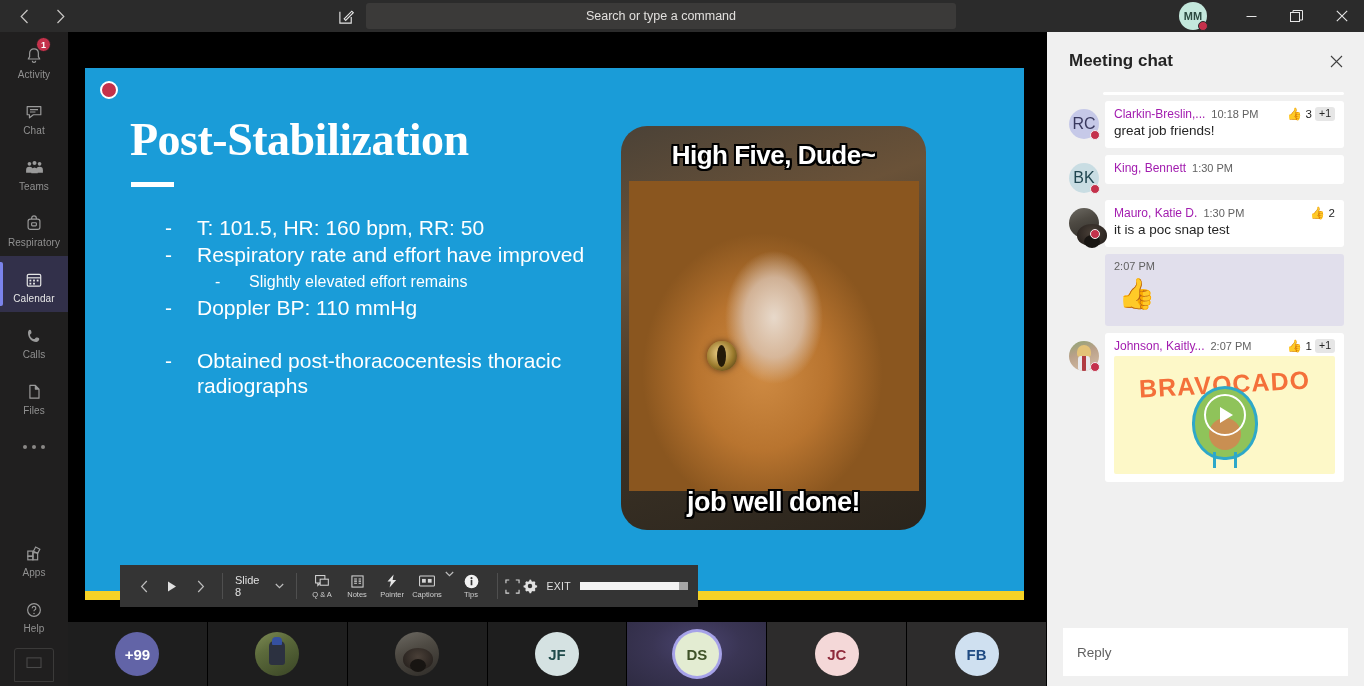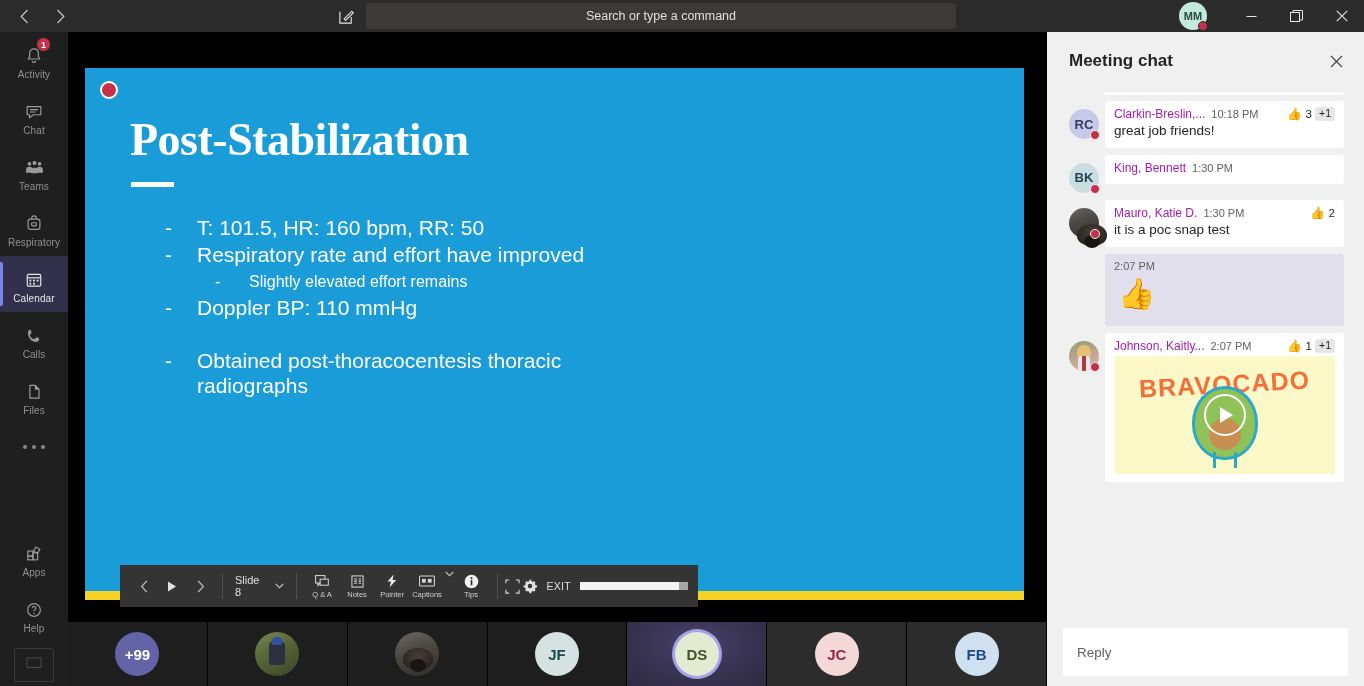--- a/index.html
+++ b/index.html
@@ -218,21 +218,21 @@
   .chat-close { margin-left: auto; color: #414141; font-size: 15px; width: 24px; height: 24px;
     display: flex; align-items: center; justify-content: center; }
   .chat-body { flex: 1 1 auto; padding: 0 20px 4px 22px; overflow: hidden; position: relative; }
   .chat-divider { height: 3px; background: #ffffff; margin: 2px 0 6px 34px; border-radius: 2px; }
 
   .msg { display: flex; margin-bottom: 7px; align-items: flex-start; }
   .msg-av {
     position: relative; width: 30px; height: 30px; border-radius: 50%; flex: 0 0 30px;
     margin-right: 6px; margin-top: 8px; overflow: visible;
     display: flex; align-items: center; justify-content: center;
-    font-size: 13px; font-weight: 700; text-align: right;
+    font-size: 16px; font-weight: 400; text-align: right;
   }
   .msg-av .inner { width: 30px; height: 30px; border-radius: 50%; overflow: hidden;
     display: flex; align-items: center; justify-content: center; }
   .msg-av .pres {
     position: absolute; right: -1px; bottom: -1px; width: 10px; height: 10px; border-radius: 50%;
     background: #c4314b; border: 1.5px solid #f0f0f0; z-index: 3;
   }
   .bubble {
     flex: 1 1 auto; background: #ffffff; border-radius: 3px; padding: 6px 9px 8px 9px;
   }
@@ -485,20 +485,29 @@
           <span class="dash">-</span>
           <span>Doppler BP: 110 mmHg</span>
         </div>
         <div class="b-gap"></div>
         <div class="b-row">
           <span class="dash">-</span>
           <span>Obtained post-thoracocentesis thoracic radiographs</span>
         </div>
       </div>
 
+      <div class="meme">
+        <div class="catbody">
+          <div class="eye l">
+              <div class="pupil"></div>
+            </div>
+        </div>
+        <div class="meme-txt top">High Five, Dude~</div>
+        <div class="meme-txt bot">job well done!</div>
+      </div>
 
       <div class="slide-yellow"></div>
     </div>
 
     <div class="ctrlbar">
       <div class="cb-nav">
         <div class="cb-ico">
           <svg width="9" height="13" viewBox="0 0 9 13">
               <path d="M6.8 1 L1.6 6.5 L6.8 12" fill="none" stroke="#bdbdbd" stroke-width="1.2"></path>
             </svg>

